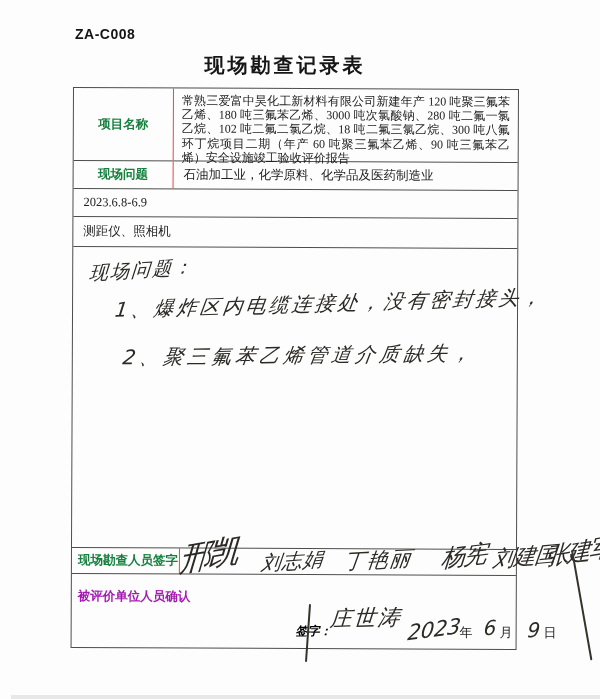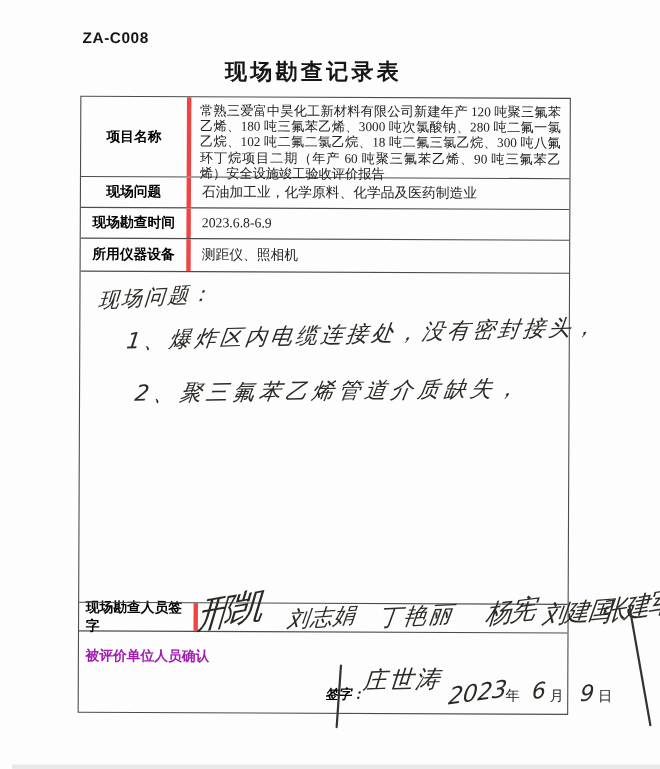--- a/index.html
+++ b/index.html
@@ -20,23 +20,23 @@
     font-family:"Liberation Sans",sans-serif;
   }
   .tbl{
     position:absolute;left:62px;top:87px;width:446px;height:561px;
     border:1px solid #4d4d4d;box-sizing:border-box;
     transform:rotate(.25deg);transform-origin:top left;
     background:transparent;
   }
   .trow{display:flex;border-bottom:1px solid #4d4d4d;box-sizing:border-box;}
   .tlabel{
-    width:100px;flex:0 0 100px;border-right:4px solid #ef4444;box-sizing:border-box;
+    width:100px;flex:0 0 100px;border-right:1px solid #ef4444;box-sizing:border-box;
     display:flex;align-items:center;justify-content:center;
-    font-weight:bold;font-size:12.5px;color:#000000;
+    font-weight:bold;font-size:12.5px;color:#15803d;
   }
   .tval{
     flex:1;display:flex;align-items:center;padding-left:10px;
     font-family:"Liberation Serif","DejaVu Serif",serif;
     font-size:12.5px;color:#222;
   }
   .tval.block{
     display:block;padding:5px 8px 3px 8px;text-align:justify;
     font-size:12px;line-height:14.2px;
   }
@@ -81,26 +81,24 @@
       <div class="tlabel">项目名称</div>
       <div class="tval block">常熟三爱富中昊化工新材料有限公司新建年产 120 吨聚三氟苯乙烯、180 吨三氟苯乙烯、3000 吨次氯酸钠、280 吨二氟一氯乙烷、102 吨二氟二氯乙烷、18 吨二氟三氯乙烷、300 吨八氟环丁烷项目二期（年产 60 吨聚三氟苯乙烯、90 吨三氟苯乙烯）安全设施竣工验收评价报告</div>
     </div>
 
     <div class="trow" style="height:28px">
       <div class="tlabel">现场问题</div>
       <div class="tval">石油加工业，化学原料、化学品及医药制造业</div>
     </div>
 
     <div class="trow" style="height:28px">
-      <div class="tlabel">现场勘查时间</div>
       <div class="tval">2023.6.8-6.9</div>
     </div>
 
     <div class="trow" style="height:30px">
-      <div class="tlabel">所用仪器设备</div>
       <div class="tval">测距仪、照相机</div>
     </div>
 
     <div class="bigcell" style="height:301px">
       <span class="hw" style="left:16px;top:10px;font-size:19px;letter-spacing:2px;transform:rotate(-4deg) skewX(-8deg);">现场问题：</span>
       <span class="hw" style="left:42px;top:42px;font-size:20px;letter-spacing:3px;transform:rotate(-2deg) skewX(-9deg);">1、爆炸区内电缆连接处，没有密封接头，</span>
       <span class="hw" style="left:50px;top:94px;font-size:20px;letter-spacing:4px;transform:rotate(-1deg) skewX(-9deg);">2、聚三氟苯乙烯管道介质缺失，</span>
     </div>
 
     <div class="trow sigrow" style="height:26px">

